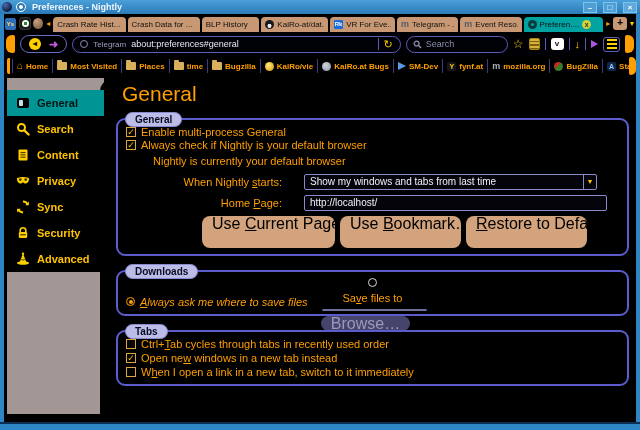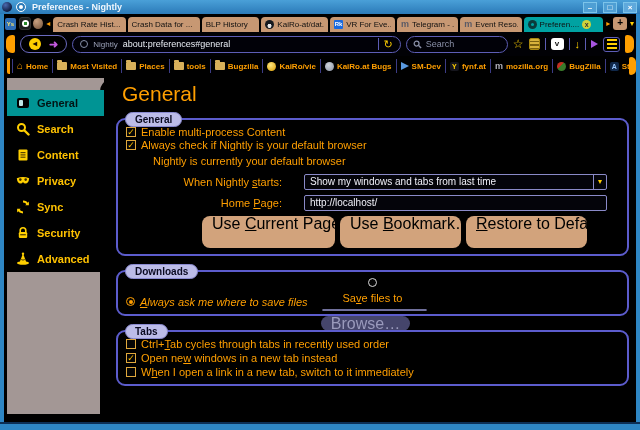--- a/index.html
+++ b/index.html
@@ -118,21 +118,21 @@
   .legendpill { position: absolute; top: -8px; left: 7px; background: #bcbce8; color: #0a0a20;
     font-size: 10px; font-weight: bold; line-height: 13px; padding: 0 9px; border-radius: 8px; border: 1px solid #8a8ad0; }
   .cbrow { display: flex; align-items: center; gap: 5px; height: 13px; }
   .tabsrow { height: 14px; }
   .cb { width: 10px; height: 10px; border: 1px solid #e0a83c; background: #050505; color: #ffbf00;
     font-size: 9px; line-height: 8px; text-align: center; flex: 0 0 auto; }
   .lbl { color: #ff9f00; font-size: 11px; white-space: nowrap; }
   .status { color: #ff9f00; font-size: 11px; margin: 4px 0 3px 27px; height: 13px; }
   .formrow { display: flex; align-items: center; gap: 22px; height: 21px; }
   .flabel { width: 156px; text-align: right; flex: 0 0 auto; }
-  .select { flex: 1; margin-right: 12px; display: flex; align-items: stretch; border: 1px solid #8a8ac8;
+  .select { flex: 1; margin-right: 22px; display: flex; align-items: stretch; border: 1px solid #8a8ac8;
     background: #04040a; height: 16px; border-radius: 2px; min-width: 0; }
   .sval { flex: 1; color: #f0f0f8; font-size: 10px; line-height: 14px; padding: 0 5px;
     white-space: nowrap; overflow: hidden; }
   .sarrow { width: 13px; border-left: 1px solid #8a8ac8; color: #ffcf00; font-size: 8px;
     display: flex; align-items: center; justify-content: center; }
   .tinput { flex: 1; margin-right: 12px; border: 1px solid #8a8ac8; background: #04040a; height: 16px;
     border-radius: 2px; color: #f0f0f8; font-size: 10px; line-height: 14px; padding: 0 5px;
     white-space: nowrap; overflow: hidden; }
   .btnrow { display: flex; gap: 5px; margin: 3px 0 1px 76px; }
   .btn { background: #d2a37c; color: #000; font-size: 16px; line-height: 15px; height: 32px;
@@ -215,21 +215,21 @@
   </div>
 
   <div class="navbar">
     <span class="cap capL"></span>
     <span class="navgroup">
       <span class="backbtn">◂</span>
       <span class="fwdbtn">➜</span>
     </span>
     <span class="urlbar">
       <span class="idcircle"></span>
-      <span class="idlabel">Nightly</span>
+      <span class="idlabel">Telegram</span>
       <span class="urltext">about:preferences#general</span>
       <span class="vsep"></span>
       <span class="reload">↻</span>
     </span>
     <span class="searchbar">
       <svg width="9" height="9" viewBox="0 0 10 10">
         <circle cx="4" cy="4" r="2.7" fill="none" stroke="#8a90a8" stroke-width="1.4"></circle>
         <line x1="6.2" y1="6.2" x2="9" y2="9" stroke="#8a90a8" stroke-width="1.6"></line>
         </svg>
       <span class="phtext">Search</span>
@@ -259,21 +259,21 @@
     <span class="bitem">
       <span class="bfolder"></span>
       <span class="blabel">Most Visited</span>
       </span>
     <span class="bitem">
       <span class="bfolder"></span>
       <span class="blabel">Places</span>
       </span>
     <span class="bitem">
       <span class="bfolder"></span>
-      <span class="blabel">tools</span>
+      <span class="blabel">time</span>
       </span>
     <span class="bitem">
       <span class="bfolder"></span>
       <span class="blabel">Bugzilla</span>
       </span>
     <span class="bitem">
       <span class="bi bi-kairo"></span>
       <span class="blabel">KaiRo/vie</span>
       </span>
     <span class="bitem">
@@ -306,21 +306,21 @@
 
   <div class="content">
     <div class="graycol"></div>
     <div class="mainbox">
       <div class="ptitle">General</div>
 
       <div class="group">
         <span class="legendpill">General</span>
         <div class="cbrow">
           <span class="cb">✓</span>
-          <span class="lbl">Enable multi-process Content</span>
+          <span class="lbl">Enable multi-process General</span>
         </div>
         <div class="cbrow">
           <span class="cb">✓</span>
           <span class="lbl">Always check if Nightly is your default browser</span>
         </div>
         <div class="status">Nightly is currently your default browser</div>
         <div class="formrow">
           <span class="lbl flabel">When Nightly <u>s</u>tarts:</span>
           <span class="select">
             <span class="sval">Show my windows and tabs from last time</span>

